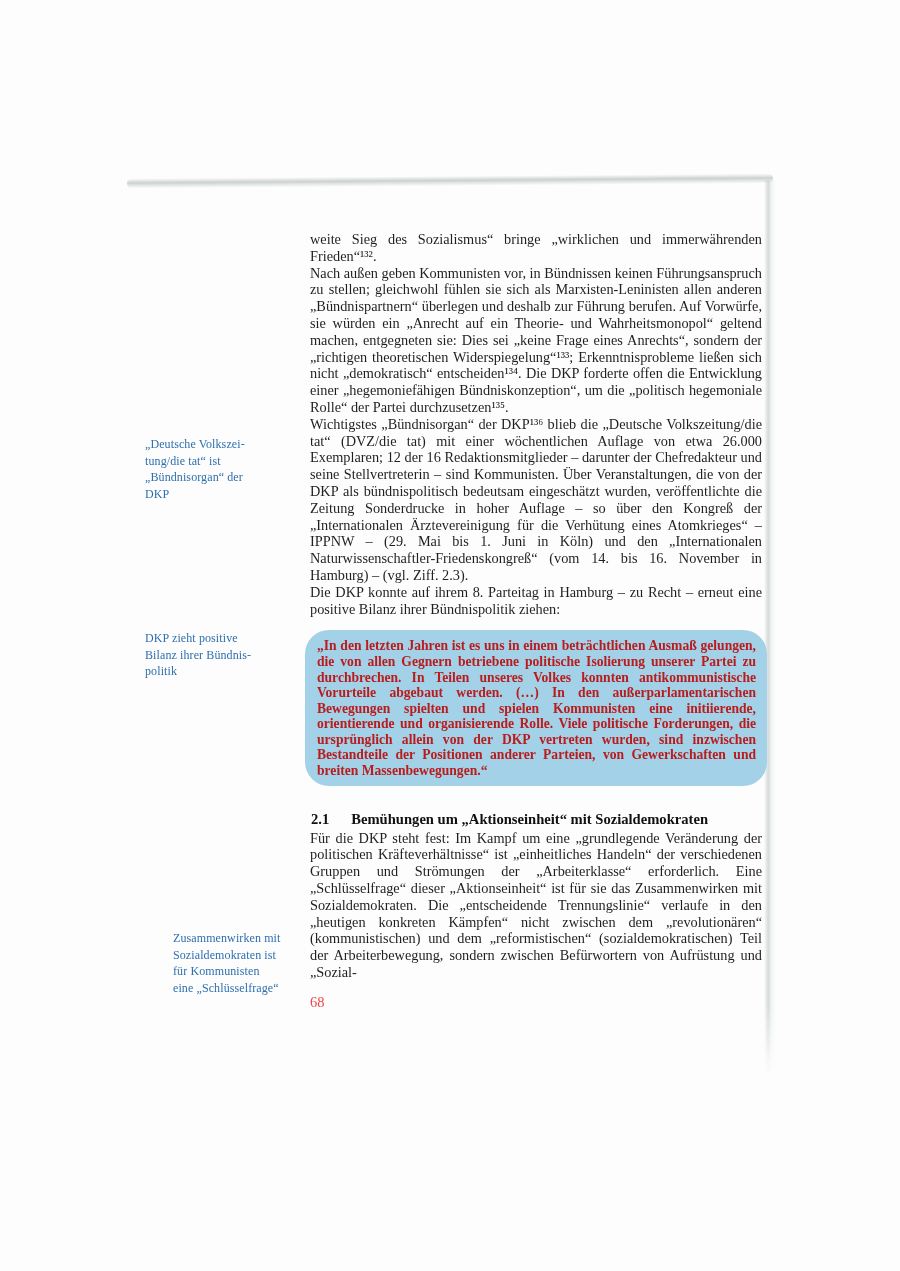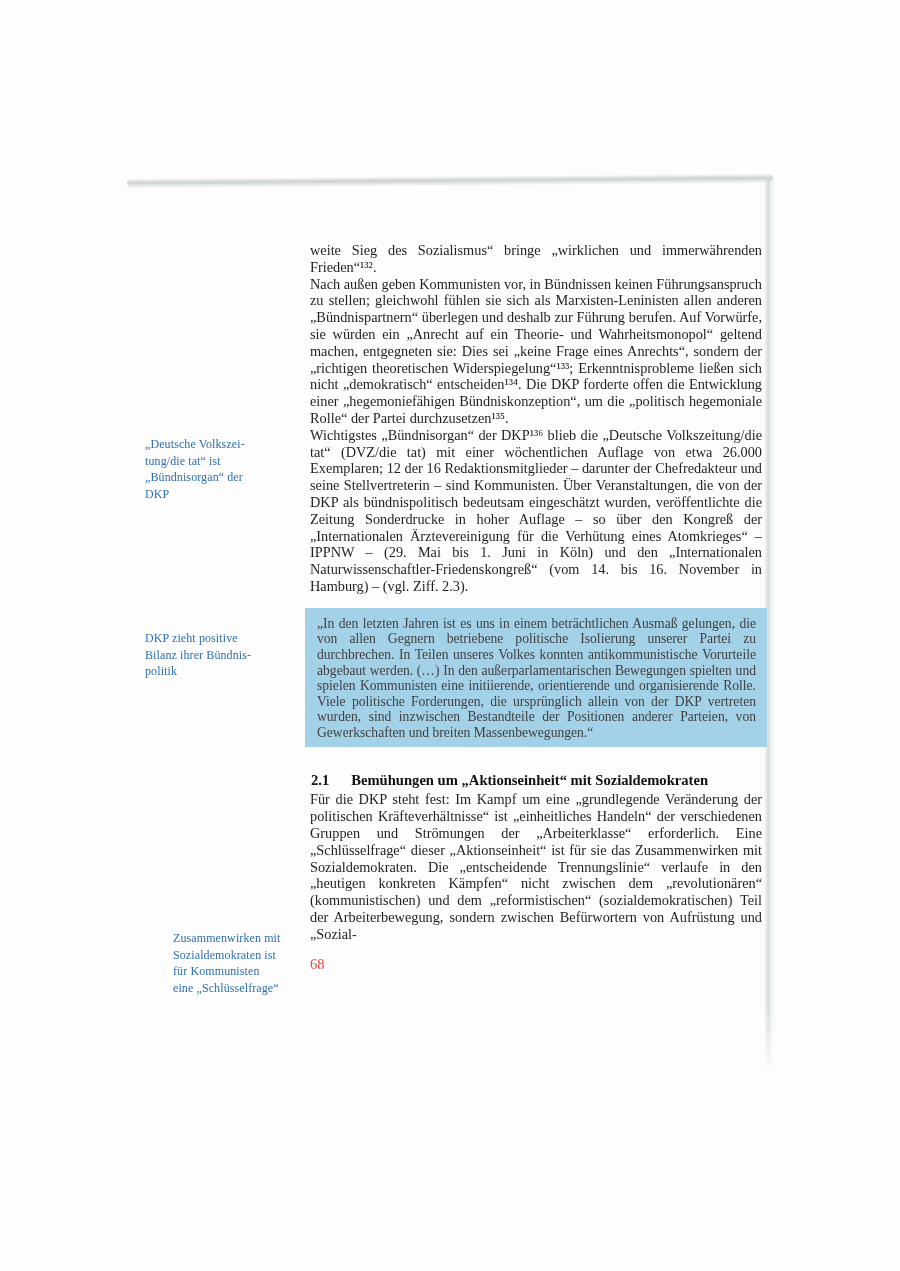--- a/index.html
+++ b/index.html
@@ -57,39 +57,40 @@
     white-space: pre-line;
     letter-spacing: 0.1px;
   }
   .note-1 { top: 436px; }
   .note-2 { top: 630px; }
   .note-3 { top: 930px; margin-left: 28px; }
 
   
   .text-column {
     position: absolute;
-    left: 310px; top: 242px;
+    left: 310px; top: 231px;
     width: 452px;
     font-size: 14.3px;
     line-height: 16.8px;
     color: #1f1f1f;
     text-align: justify;
   }
   .text-column p { margin: 0; }
 
   .quote-block {
     box-sizing: border-box;
     margin: 13px 0 0 -5px;
     width: calc(100% + 10px);
     background: var(--quote-bg, #a3d1e8);
     padding: 8px 11px 7px 12px;
-    font-weight: normal;
+    font-weight: bold;
     font-size: 13.6px;
     line-height: 15.6px;
-    color: #404040;
+    color: #b91c1c;
+    border-radius: 24px;
   }
   .quote-block .quote-source { text-align: left; }
 
   .section-heading {
     margin: 25px 0 2px 1px;
     font-size: 14.6px;
     line-height: 17px;
     font-weight: bold;
     color: #101010;
     text-align: left;
@@ -122,20 +123,21 @@
     <div class="note note-3">Zusammenwirken mit
 Sozialdemokraten ist
 für Kommunisten
 eine „Schlüsselfrage“</div>
   </aside>
 
   <main class="text-column">
     <p>weite Sieg des Sozialismus“ bringe „wirklichen und immerwährenden Frieden“¹³².</p>
     <p>Nach außen geben Kommunisten vor, in Bündnissen keinen Führungsanspruch zu stellen; gleichwohl fühlen sie sich als Marxisten-Leninisten allen anderen „Bündnispartnern“ überlegen und deshalb zur Führung berufen. Auf Vorwürfe, sie würden ein „Anrecht auf ein Theorie- und Wahrheitsmonopol“ geltend machen, entgegneten sie: Dies sei „keine Frage eines Anrechts“, sondern der „richtigen theoretischen Widerspiegelung“¹³³; Erkenntnisprobleme ließen sich nicht „demokratisch“ entscheiden¹³⁴. Die DKP forderte offen die Entwicklung einer „hegemoniefähigen Bündniskonzeption“, um die „politisch hegemoniale Rolle“ der Partei durchzusetzen¹³⁵.</p>
     <p>Wichtigstes „Bündnisorgan“ der DKP¹³⁶ blieb die „Deutsche Volkszeitung/die tat“ (DVZ/die tat) mit einer wöchentlichen Auflage von etwa 26.000 Exemplaren; 12 der 16 Redaktionsmitglieder – darunter der Chefredakteur und seine Stellvertreterin – sind Kommunisten. Über Veranstaltungen, die von der DKP als bündnispolitisch bedeutsam eingeschätzt wurden, veröffentlichte die Zeitung Sonderdrucke in hoher Auflage – so über den Kongreß der „Internationalen Ärztevereinigung für die Verhütung eines Atomkrieges“ – IPPNW – (29. Mai bis 1. Juni in Köln) und den „Internationalen Naturwissenschaftler-Friedenskongreß“ (vom 14. bis 16. November in Hamburg) – (vgl. Ziff. 2.3).</p>
+    <p>Die DKP konnte auf ihrem 8. Parteitag in Hamburg – zu Recht – erneut eine positive Bilanz ihrer Bündnispolitik ziehen:</p>
 
     <blockquote class="quote-block">
       <p class="quote-text">„In den letzten Jahren ist es uns in einem beträchtlichen Ausmaß gelungen, die von allen Gegnern betriebene politische Isolierung unserer Partei zu durchbrechen. In Teilen unseres Volkes konnten antikommunistische Vorurteile abgebaut werden. (…) In den außerparlamentarischen Bewegungen spielten und spielen Kommunisten eine initiierende, orientierende und organisierende Rolle. Viele politische Forderungen, die ursprünglich allein von der DKP vertreten wurden, sind inzwischen Bestandteile der Positionen anderer Parteien, von Gewerkschaften und breiten Massenbewegungen.“</p>
     </blockquote>
 
     <h2 class="section-heading">
       <span class="sec-num">2.1</span><span>Bemühungen um „Aktionseinheit“ mit Sozialdemokraten</span>
     </h2>
 
     <p>Für die DKP steht fest: Im Kampf um eine „grundlegende Veränderung der politischen Kräfteverhältnisse“ ist „einheitliches Handeln“ der verschiedenen Gruppen und Strömungen der „Arbeiterklasse“ erforderlich. Eine „Schlüsselfrage“ dieser „Aktionseinheit“ ist für sie das Zusammenwirken mit Sozialdemokraten. Die „entscheidende Trennungslinie“ verlaufe in den „heutigen konkreten Kämpfen“ nicht zwischen dem „revolutionären“ (kommunistischen) und dem „reformistischen“ (sozialdemokratischen) Teil der Arbeiterbewegung, sondern zwischen Befürwortern von Aufrüstung und „Sozial-</p>

